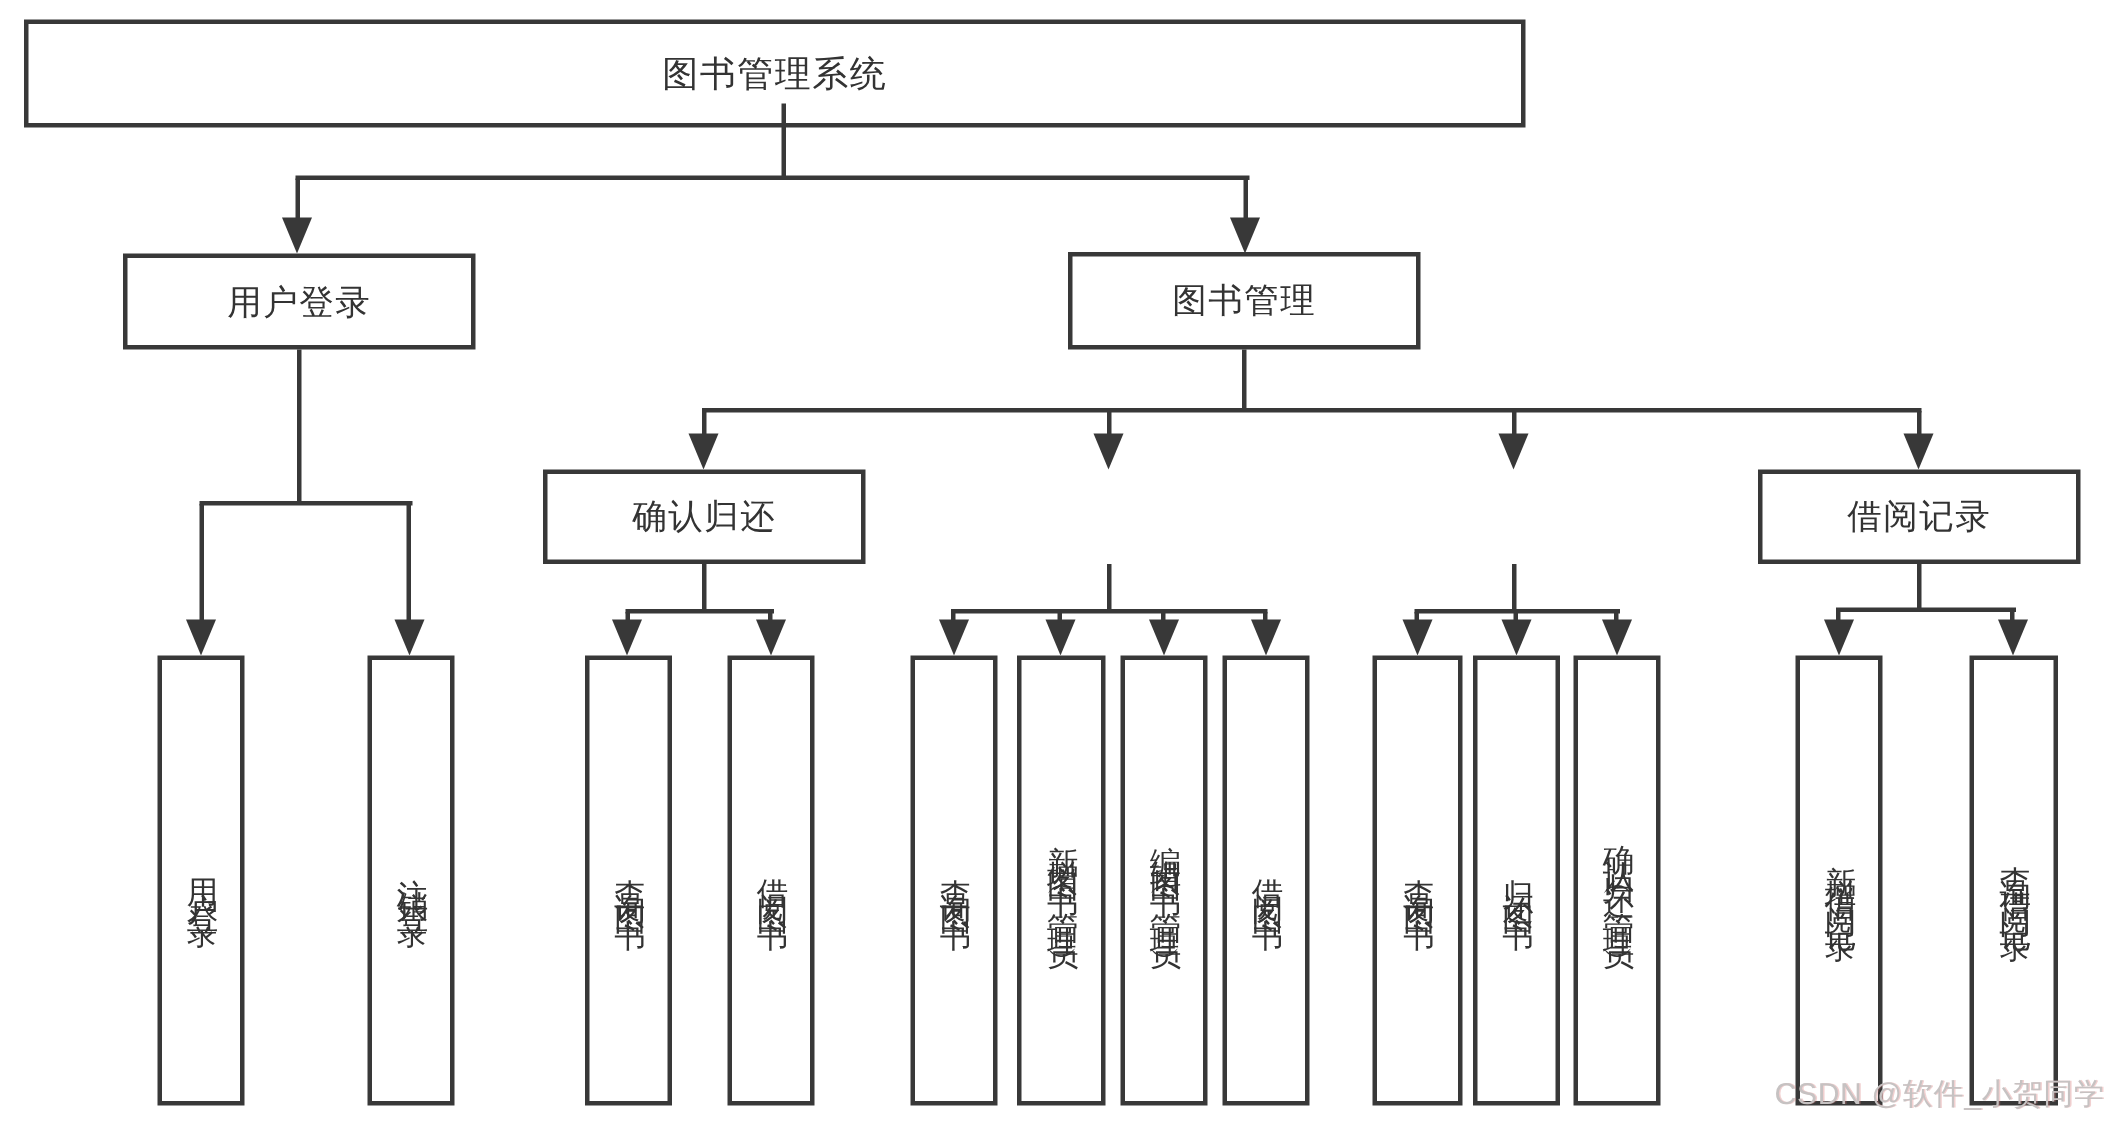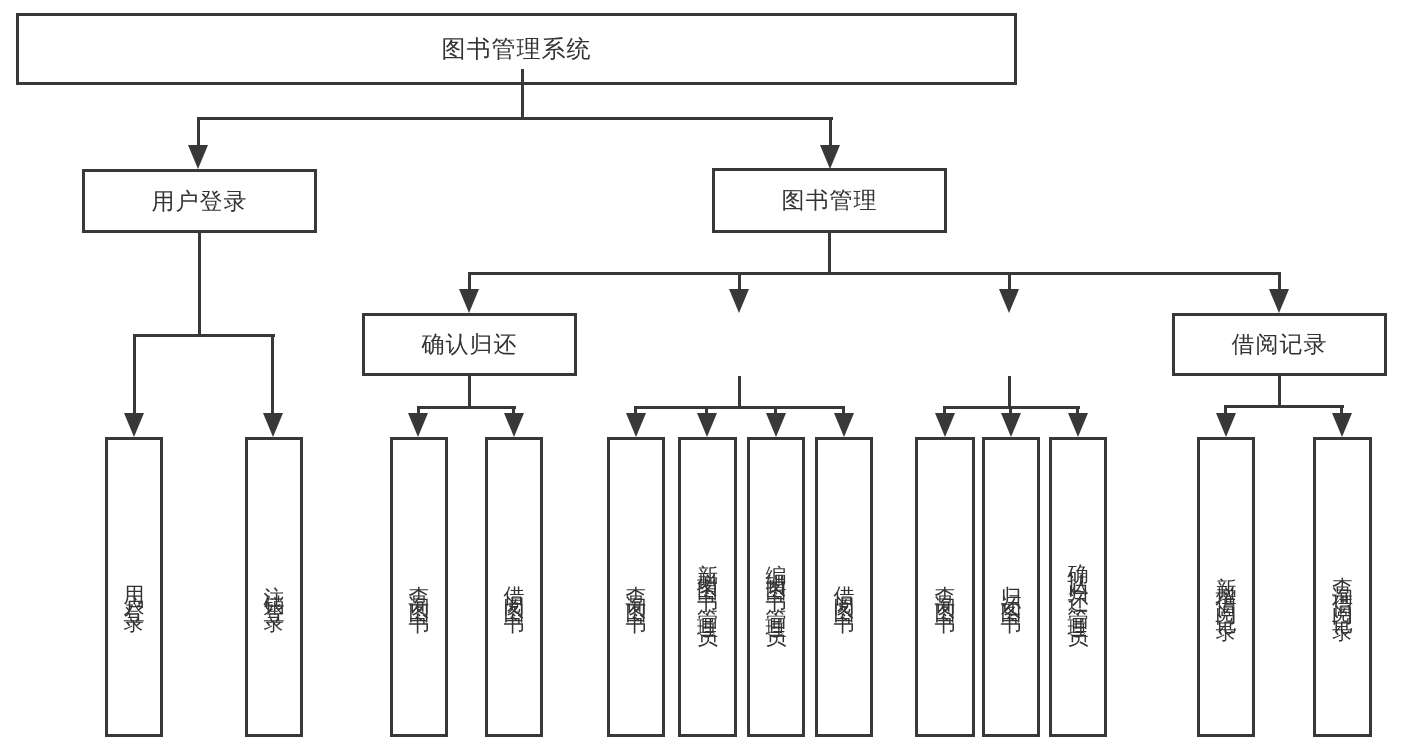--- a/index.html
+++ b/index.html
@@ -135,14 +135,15 @@
   <div class="box vbox" style="left:747px;top:437px;width:58px;height:300px">编辑图书（管理员）</div>
   <div class="box vbox" style="left:815px;top:437px;width:58px;height:300px">借阅图书</div>
 
   <div class="box vbox" style="left:915px;top:437px;width:60px;height:300px">查询图书</div>
   <div class="box vbox" style="left:982px;top:437px;width:58px;height:300px">归还图书</div>
   <div class="box vbox" style="left:1049px;top:437px;width:58px;height:300px">确认归还（管理员）</div>
 
   <div class="box vbox" style="left:1197px;top:437px;width:58px;height:300px">新增借阅记录</div>
   <div class="box vbox" style="left:1313px;top:437px;width:59px;height:300px">查询借阅记录</div>
 
+  <div class="watermark">CSDN @软件_小贺同学</div>
 
 </div>
 
 </body></html>

